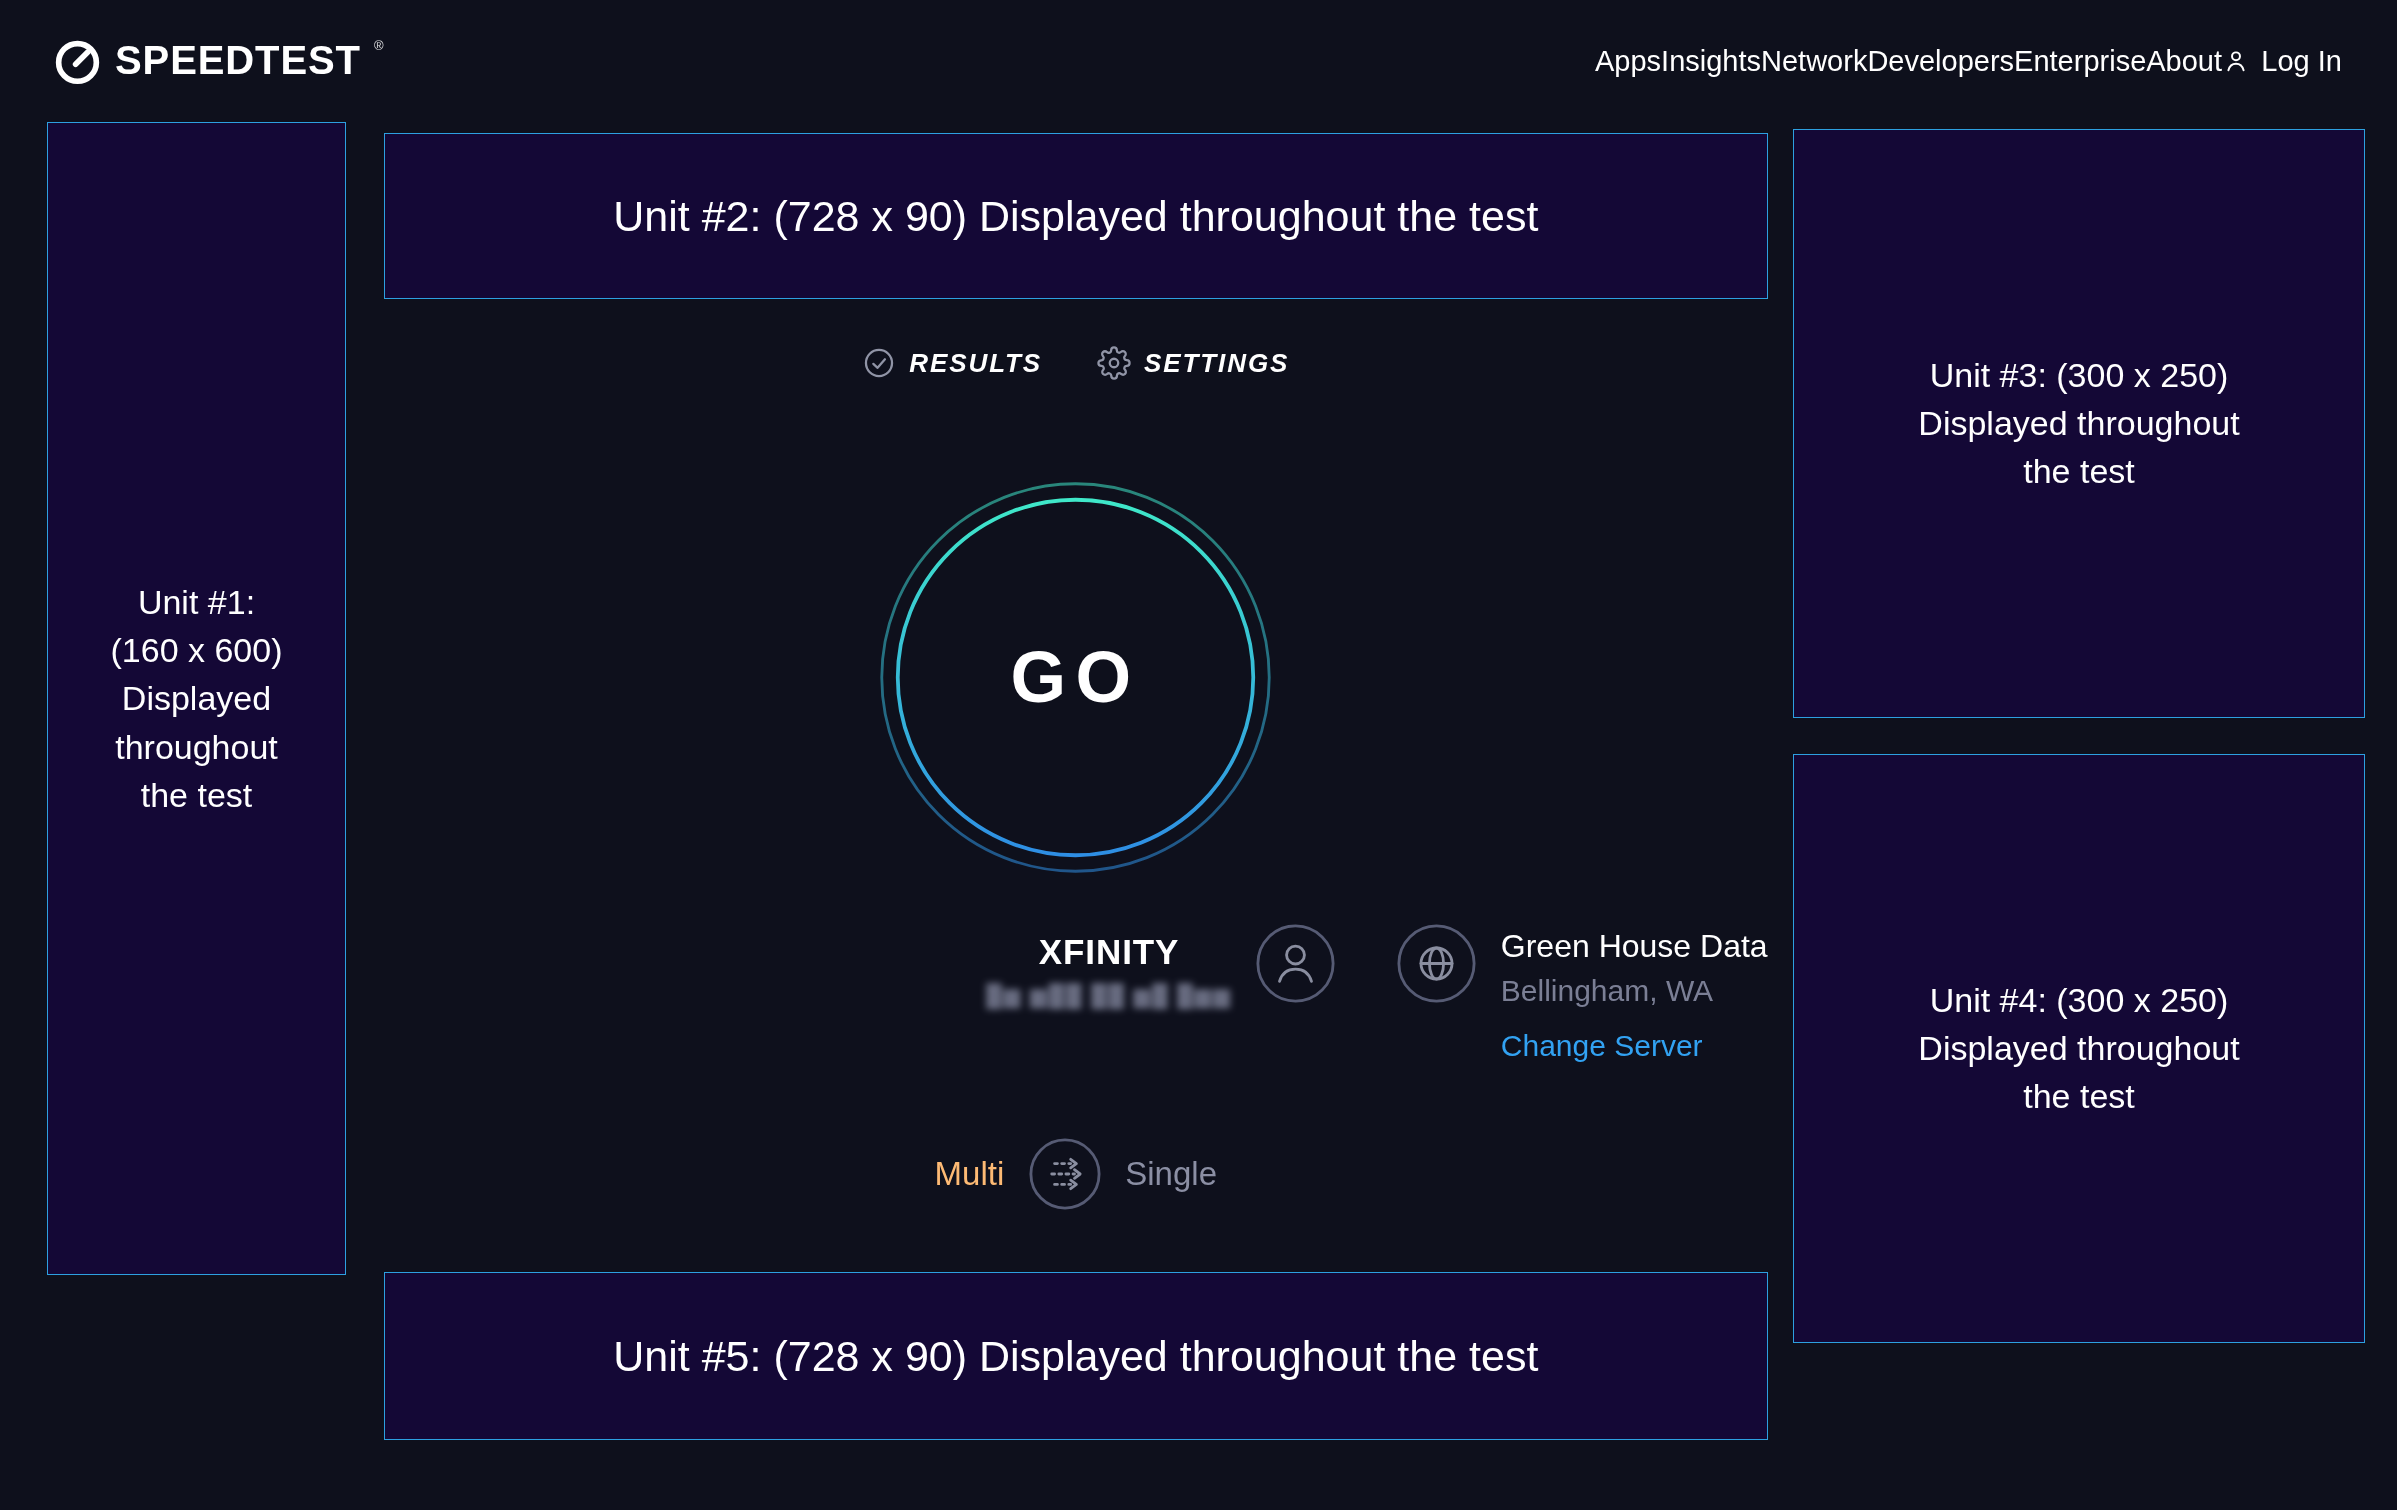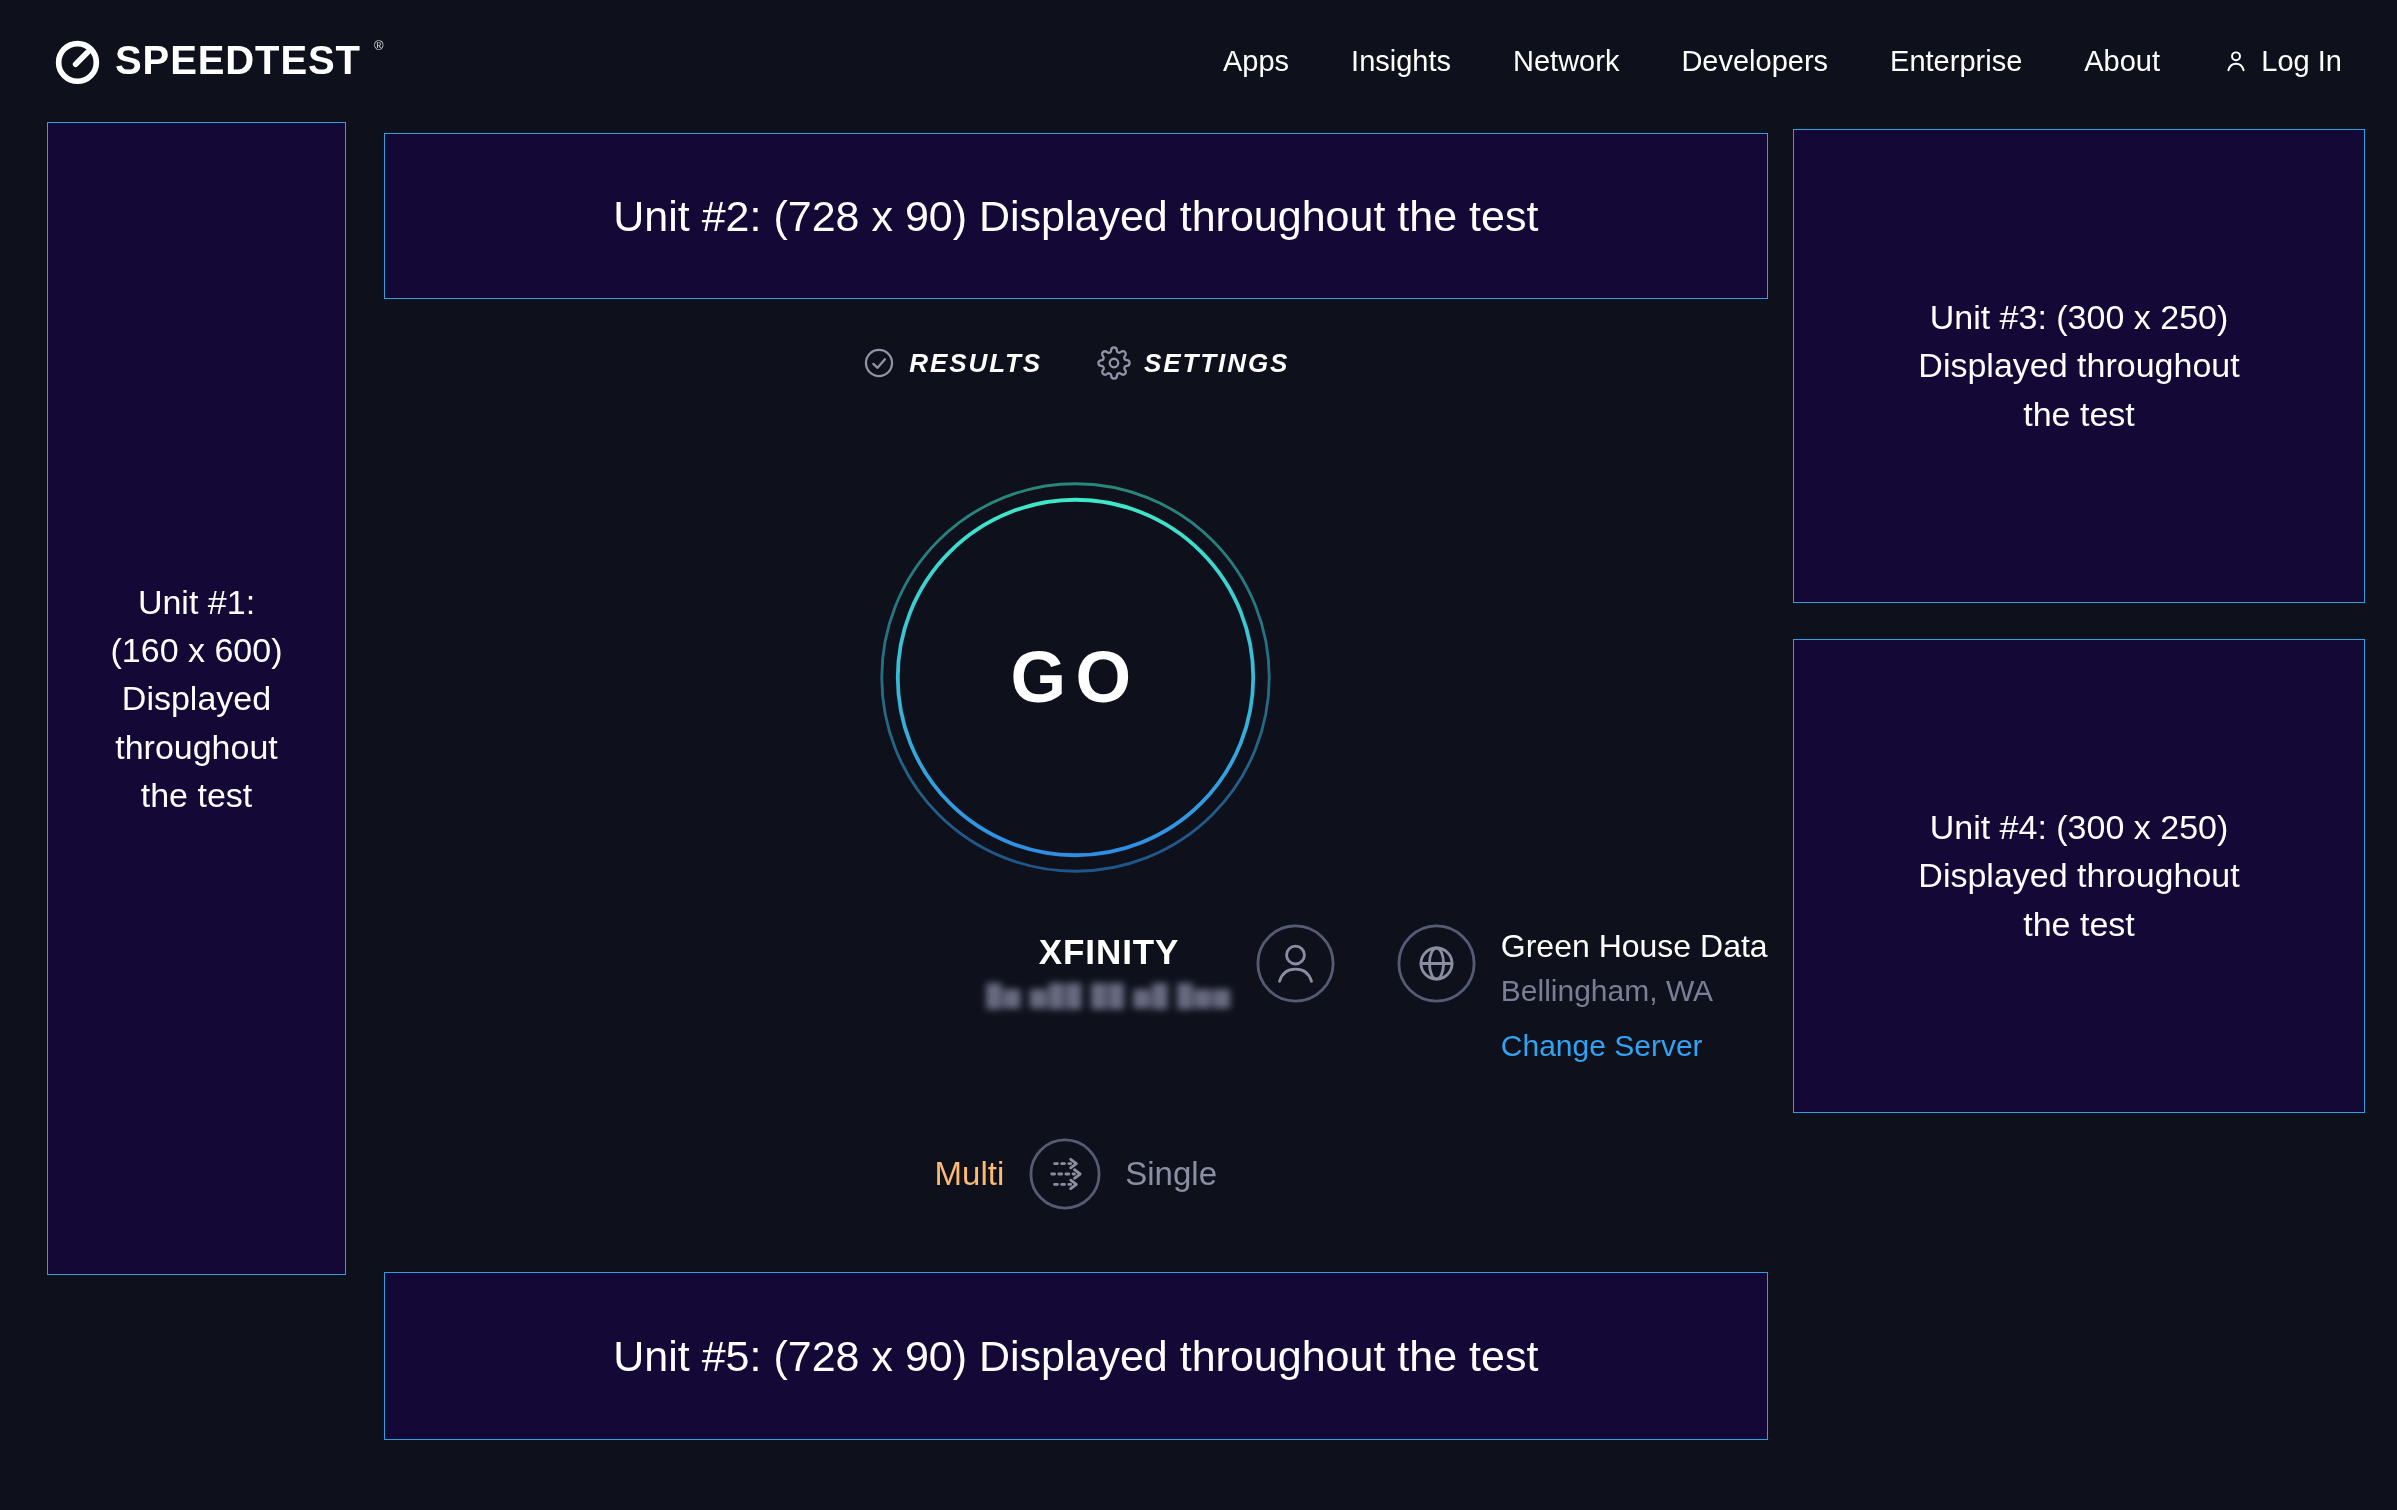--- a/index.html
+++ b/index.html
@@ -15,41 +15,41 @@
     height:122px;
     display:flex;
     align-items:center;
     justify-content:space-between;
     padding:0 55px 0 53px;
   }
   .logo { display:flex; align-items:flex-start; gap:13px; cursor:pointer; }
   .logo svg { display:block; margin-top:1.9px; }
   .logo-text { font-size:40px; font-weight:700; letter-spacing:0.9px; line-height:49px; }
   .logo-tm { font-size:13px; line-height:19px; opacity:.85; }
-  nav { display:flex; align-items:center; gap:62px; }
+  nav { display:flex; align-items:center; }
   nav .nav-item { font-size:29px; color:#fff; text-decoration:none; cursor:pointer; }
   .login { display:flex; align-items:center; gap:11.3px; }
   .login svg { display:block; }
   
   main { display:flex; align-items:flex-start; padding:0 32px 0 47px; }
   .col-left  { width:299px; }
   .col-center{ flex:1; margin:0 25.4px 0 38px; display:flex; flex-direction:column; }
   .col-right { width:572px; display:flex; flex-direction:column; }
   
   .ad {
     background:#140836;
     border:1.9px solid #2da0e0;
     display:flex; align-items:center; justify-content:center;
     text-align:center;
   }
   .ad span { white-space:pre-line; color:#fff; font-size:34px; line-height:1.42; }
   .ad-skyscraper { height:1153px; margin-top:0px; }
   .ad-banner     { height:166px; }
   .ad-banner span{ font-size:43px; }
-  .ad-rect       { height:474px; }
+  .ad-rect       { height:589px; }
   .ad-unit2 { margin-top:11.3px; }
   .ad-unit5 { margin-top:62px; height:168px; }
   .ad-unit3 { margin-top:6.6px; }
   .ad-unit4 { margin-top:36px; }
   
   .tabs { margin-top:47px; display:flex; justify-content:center; gap:55px; }
   .tab { display:flex; align-items:center; gap:13px; cursor:pointer;font-style:italic; }
   .tab svg { display:block; }
   .tab-label { font-size:26px; font-weight:700; letter-spacing:1.9px; color:#fff; }
   

